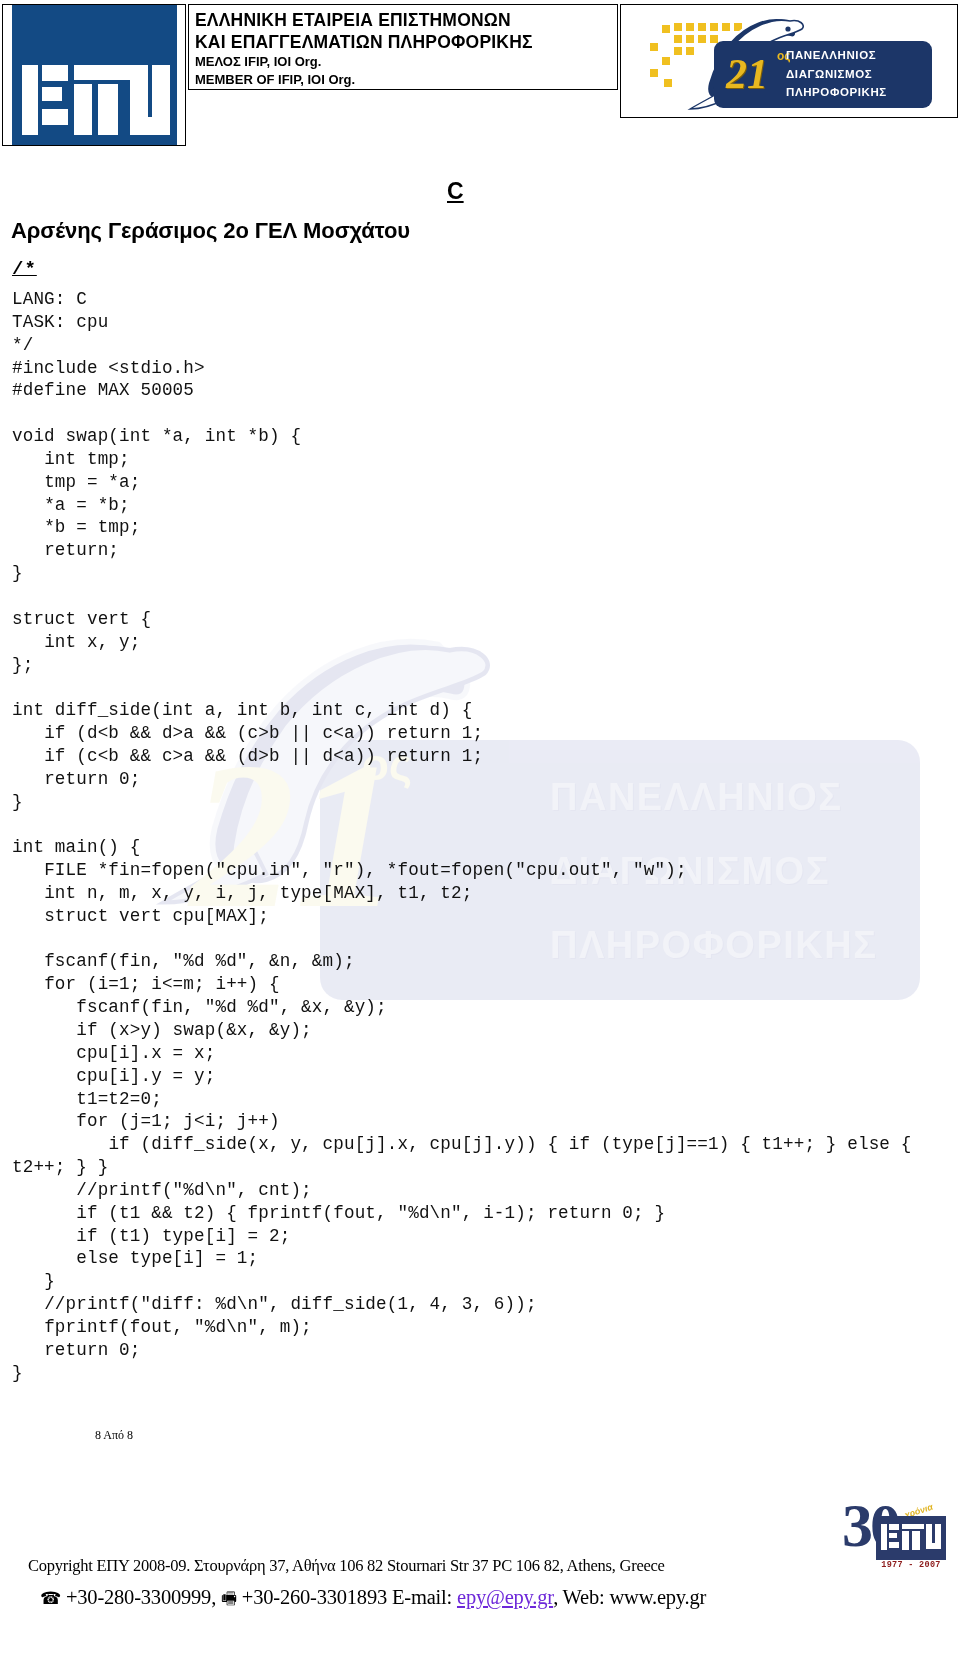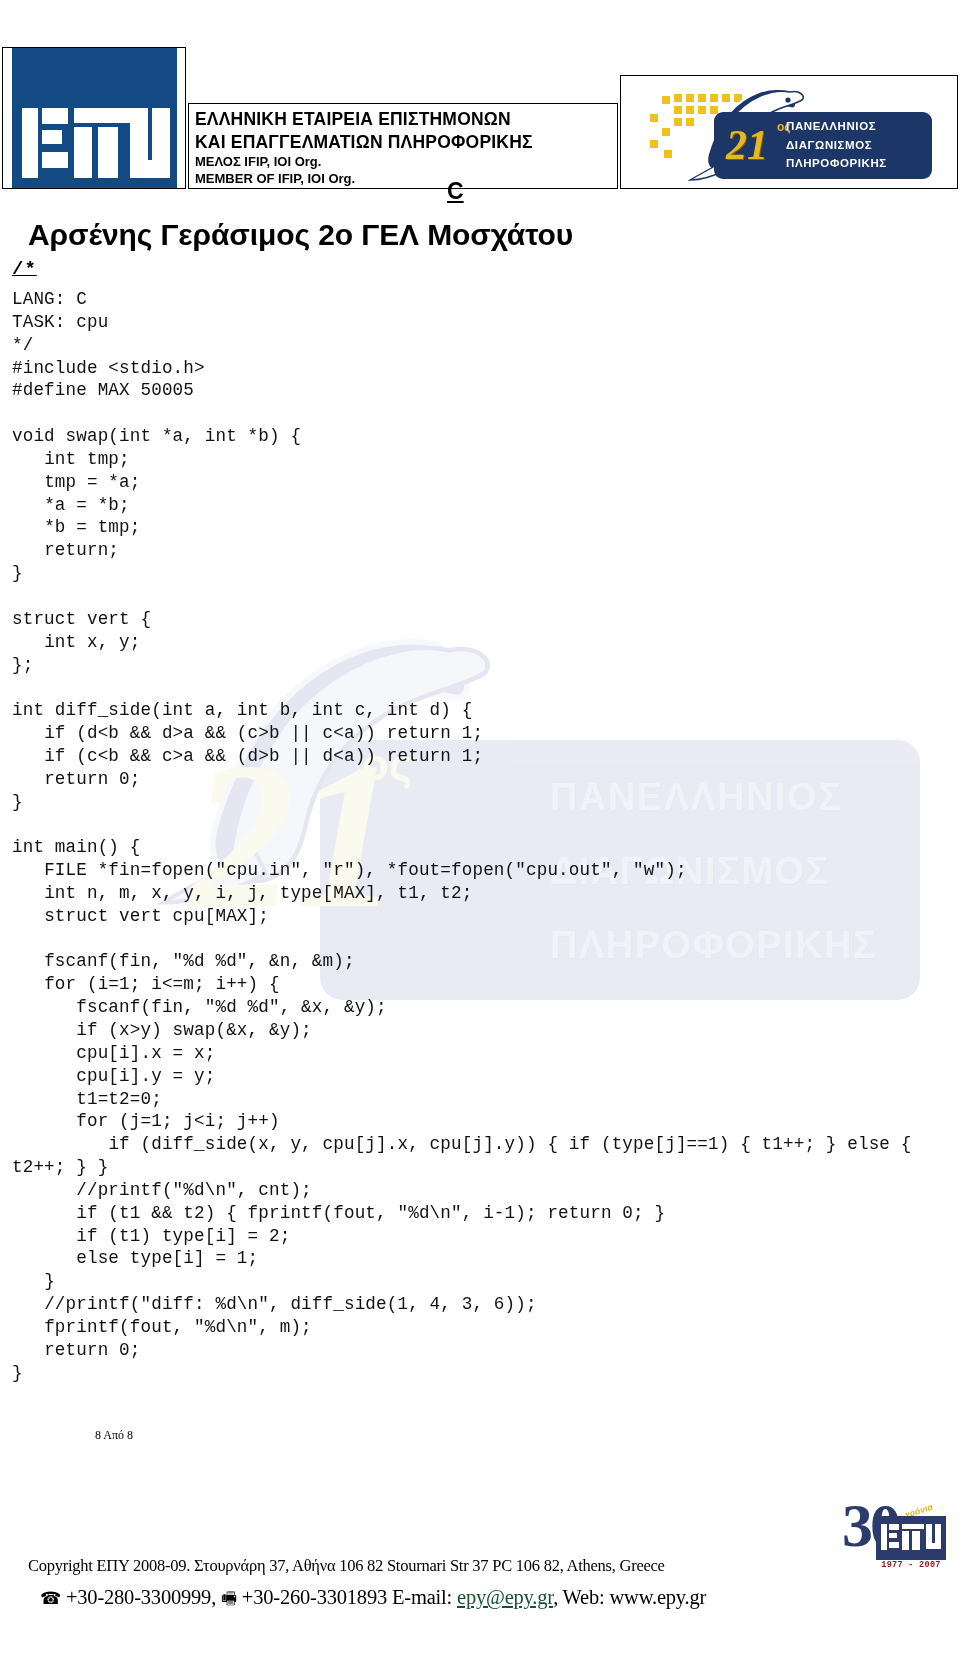--- a/index.html
+++ b/index.html
@@ -17,21 +17,21 @@
   }
 
   
   .header {
     position: absolute;
     left: 0;
     top: 4px;
     width: 960px;
     height: 185px;
     display: flex;
-    align-items: flex-end;
+    align-items: flex-start;
   }
   .header-cell {
     border: 1px solid #000000;
     box-sizing: border-box;
     background: #ffffff;
   }
   .hdr-logo-cell {
     width: 184px;
     margin-left: 2px;
     display: flex;
@@ -223,23 +223,23 @@
     position: absolute;
     left: 447px;
     top: 18px;
     font-size: 23px;
     font-weight: bold;
     text-decoration: underline;
     font-family: "Liberation Sans", sans-serif;
   }
   .doc-title {
     position: absolute;
-    left: 28px;
+    left: 11px;
     top: 58px;
-    font-size: 30px;
+    font-size: 22px;
     font-weight: bold;
     letter-spacing: -0.1px;
     white-space: nowrap;
   }
   .code-open {
     position: absolute;
     left: 12px;
     top: 98px;
     font-family: "Liberation Mono", monospace;
     font-size: 19px;
@@ -349,21 +349,21 @@
     font-family: "Liberation Serif", serif;
     font-size: 20.5px;
     white-space: nowrap;
     letter-spacing: -0.2px;
   }
   .contact-line .ico {
     font-family: "DejaVu Sans", sans-serif;
     font-size: 17px;
   }
   .mail-link {
-    color: #14532d;
+    color: #6d28d9;
     text-decoration: underline;
   }
 </style>
 </head>
 <body>
 
 <div class="header">
 
   <div class="header-cell hdr-logo-cell">
     <div class="epy-mark">

